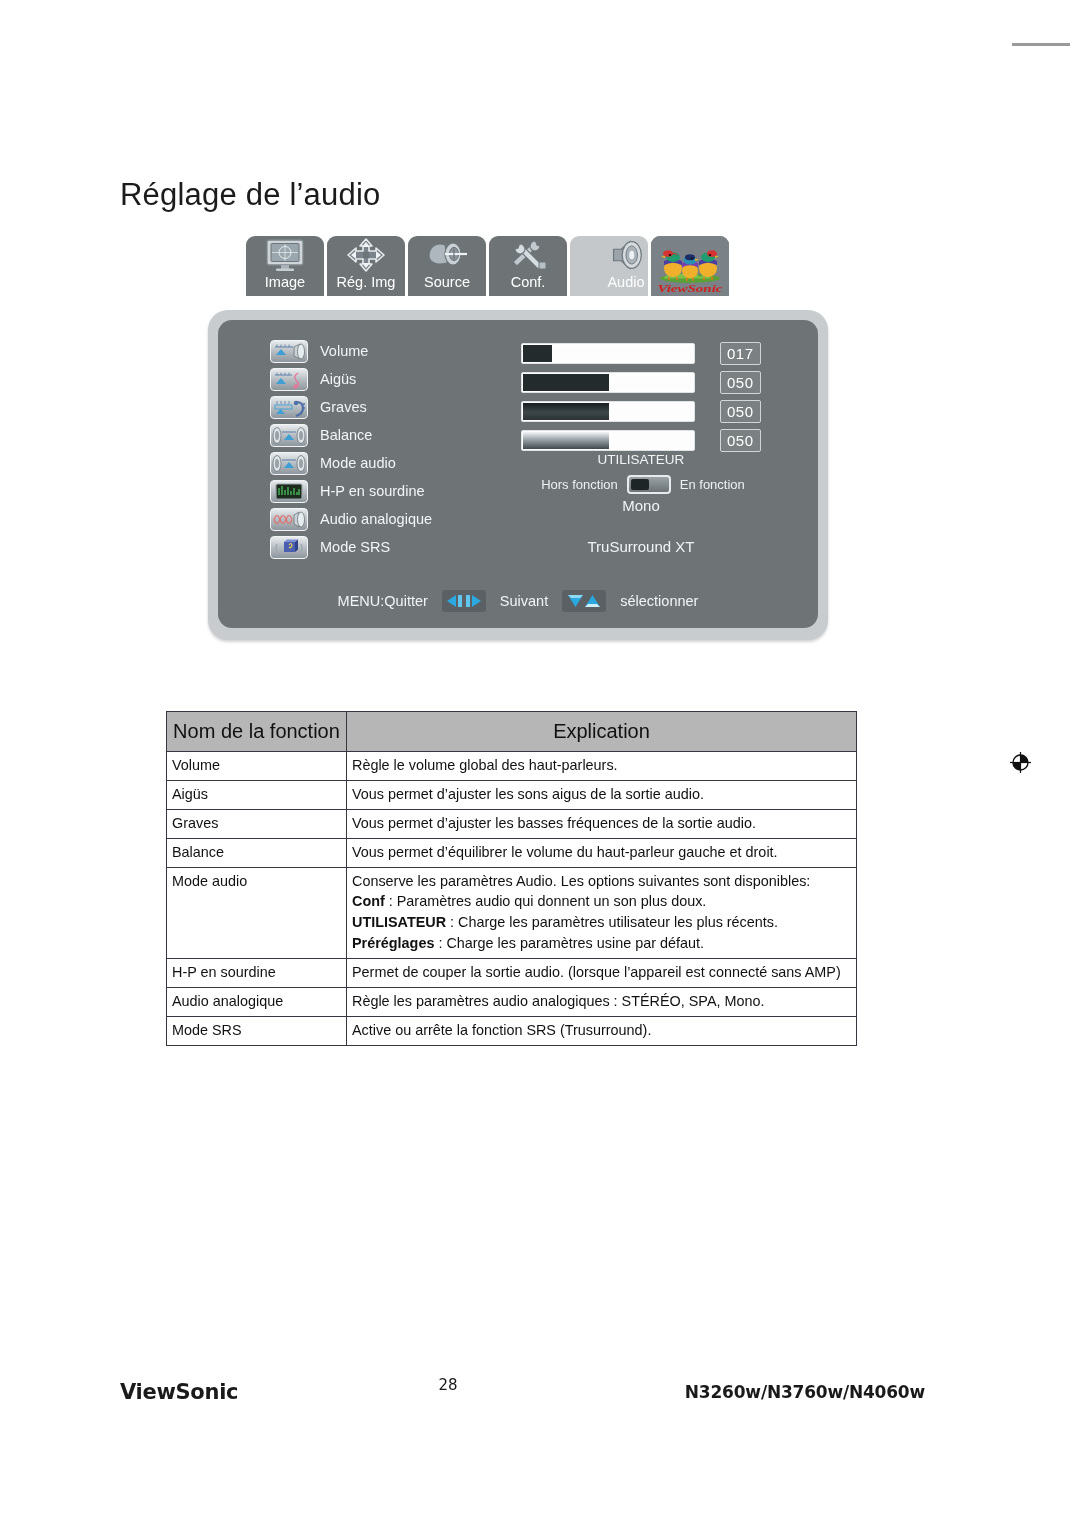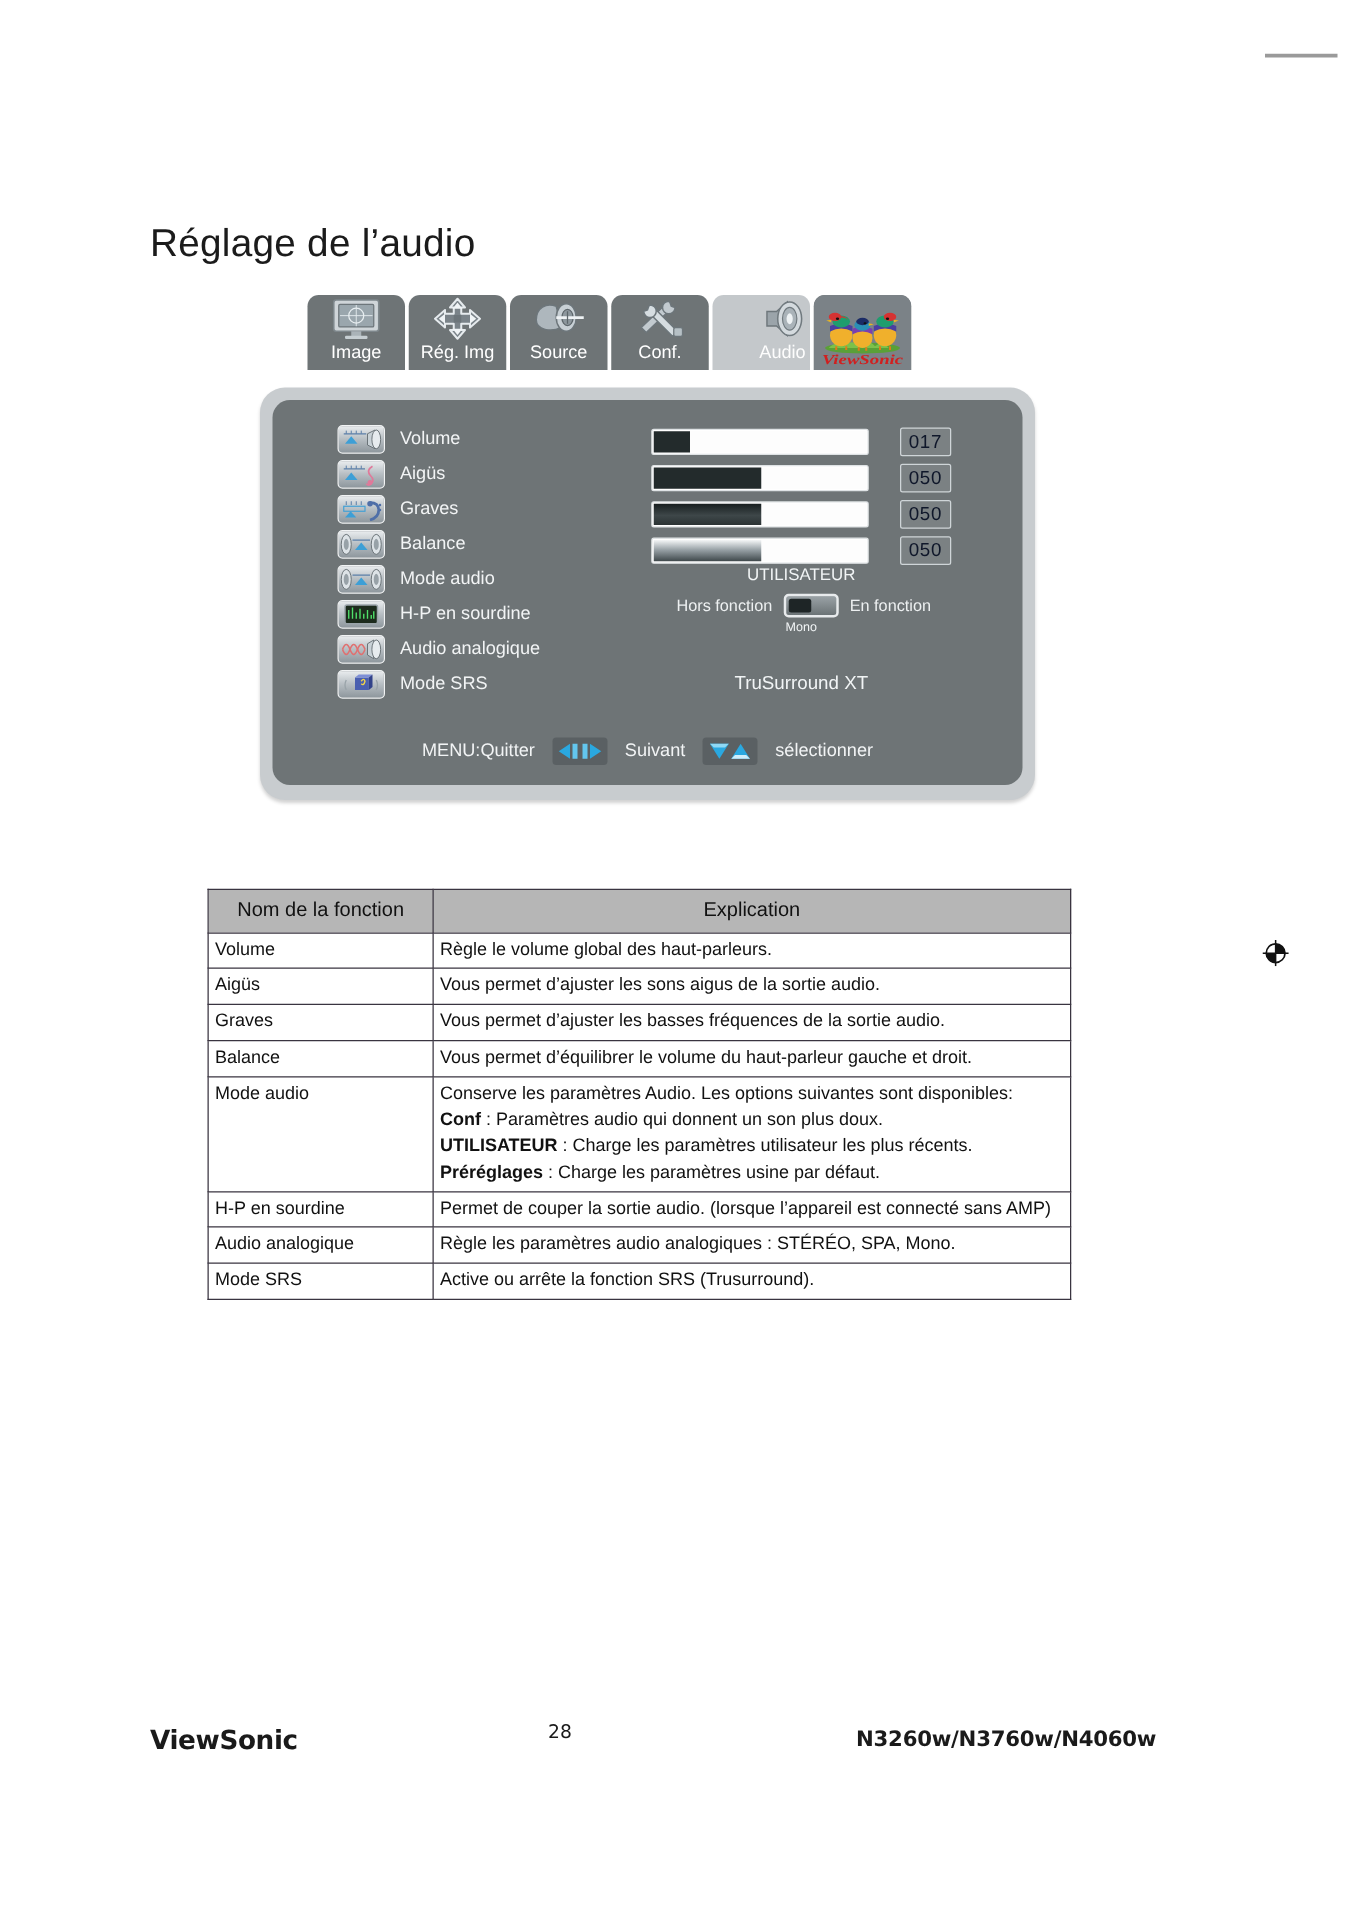--- a/index.html
+++ b/index.html
@@ -143,21 +143,21 @@
   }
   .slider-fill.light {
     background: linear-gradient(180deg,#f4f6f7 0%,#9aa3a8 45%,#3f484b 100%);
   }
   .slider-value {
     width: 44px; height: 23px;
     margin-left: 25px;
     border: 1px solid #cfd5d8;
     border-radius: 2px;
     background: #7b8183;
-    color: #0f172a;
+    color: #ffffff;
     font-size: 15px;
     display: flex; align-items: center; justify-content: center;
     letter-spacing: .5px;
   }
 
   
   .mode-center {
     position: absolute; left: 303px; top: 132px;
     width: 240px; text-align: center;
     color: #f1f4f5; font-size: 13.5px;
@@ -179,21 +179,21 @@
     padding: 2px;
   }
   .toggle-knob {
     width: 18px; height: 11px;
     background: #1e2526;
     border-radius: 2px;
   }
   .mono-row {
     position: absolute; left: 303px; top: 177px;
     width: 240px; text-align: center;
-    color: #f1f4f5; font-size: 10px;
+    color: #f1f4f5; font-size: 15px;
   }
   .srs-row {
     position: absolute; left: 303px; top: 218px;
     width: 240px; text-align: center;
     color: #f1f4f5; font-size: 15px;
   }
 
   
   .osd-nav {
     position: absolute; left: 0; bottom: 16px;
@@ -221,21 +221,21 @@
   }
   .fn-table th, .fn-table td {
     border: 1px solid #3a3440;
     padding: 3px 5px 4px 5px;
     vertical-align: top;
     line-height: 1.45;
   }
   .fn-table thead th {
     background: #b6b6b6;
     font-weight: normal;
-    font-size: 16px;
+    font-size: 20px;
     text-align: center;
     padding: 6px 5px;
     line-height: 1.35;
   }
   .fn-table col.c-name { width: 180px; }
   .fn-table td.c-expl { text-align: justify; text-justify: inter-word; }
   .fn-table td.c-expl p { margin: 0; }
   .fn-table td b { font-weight: bold; }
 
   

